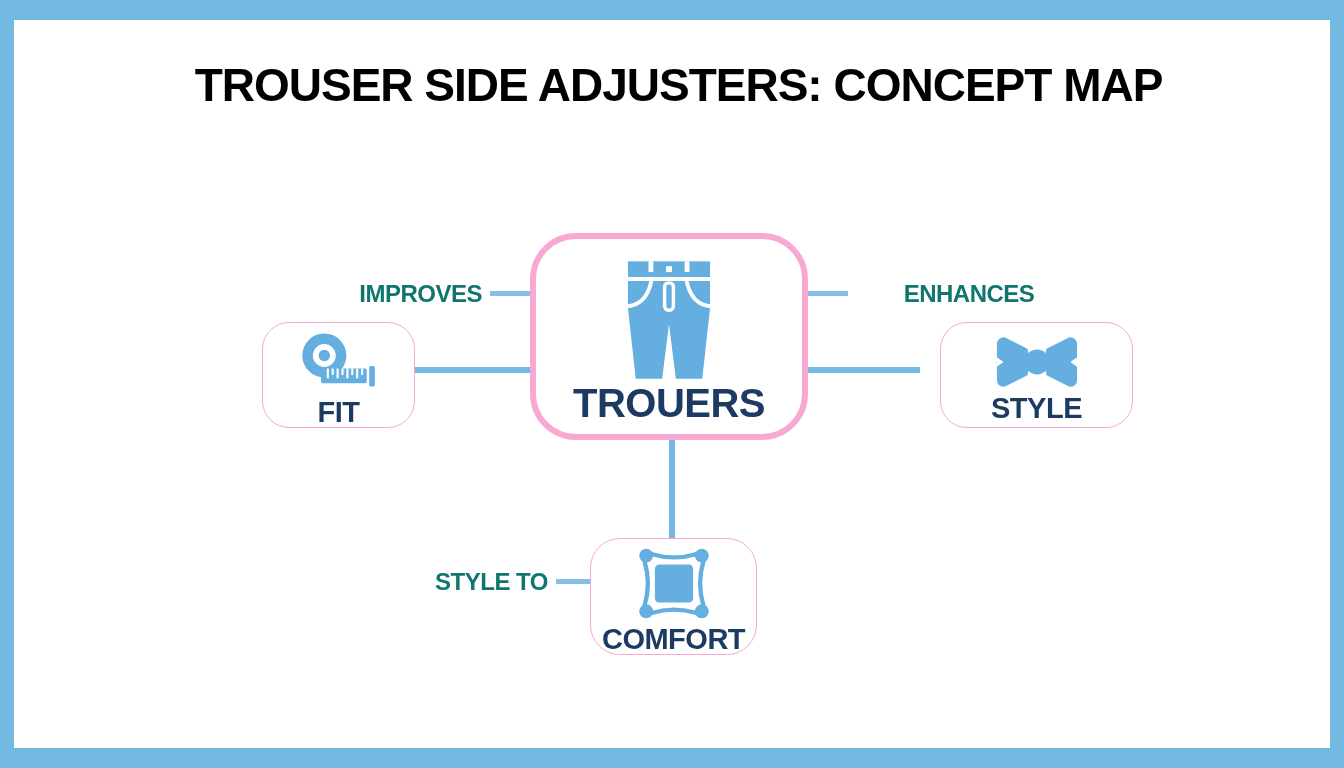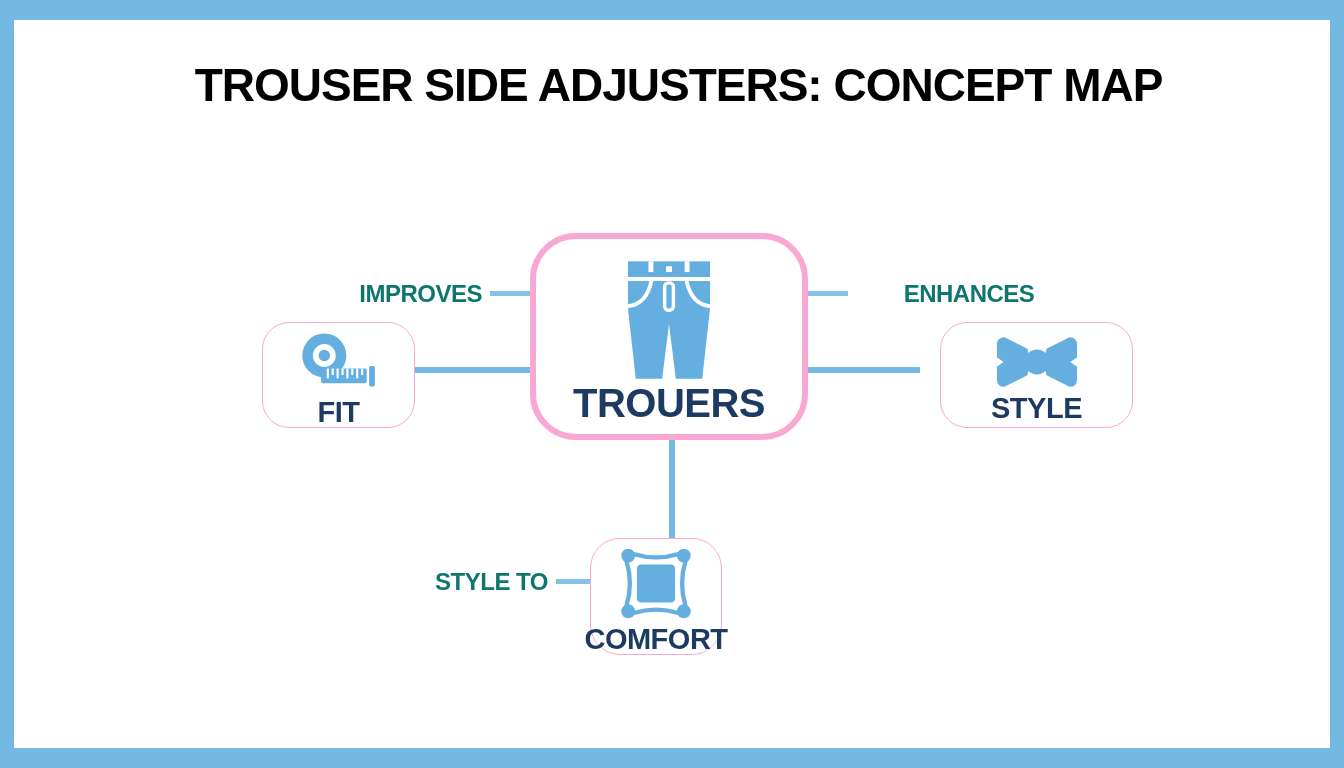--- a/index.html
+++ b/index.html
@@ -42,21 +42,21 @@
   }
   .node-center{
     left:530px;top:233px;width:278px;height:207px;
     border-width:6px;border-radius:46px;
     justify-content:flex-start;
     padding-top:22px;
   }
   .node-small{border-radius:27px;padding-top:8px;}
   .node-fit{left:262px;top:322px;width:153px;height:106px;}
   .node-style{left:920px;top:322px;width:193px;height:106px;margin-left:20px;}
-  .node-comfort{left:590px;top:538px;width:132px;height:117px;border-radius:30px;}
+  .node-comfort{left:590px;top:538px;width:167px;height:117px;border-radius:30px;}
   .node-label{
     color:#1d3b62;
     font-weight:800;
     letter-spacing:-0.5px;
     line-height:1;
   }
   .node-center .node-label{font-size:40px;margin-top:4px;}
   .node-small .node-label, .node-comfort .node-label{font-size:29px;margin-top:5px;}
   .connector{position:absolute;background:#74b9e2;}
   .conn-left{left:415px;top:367px;width:115px;height:6px;}

